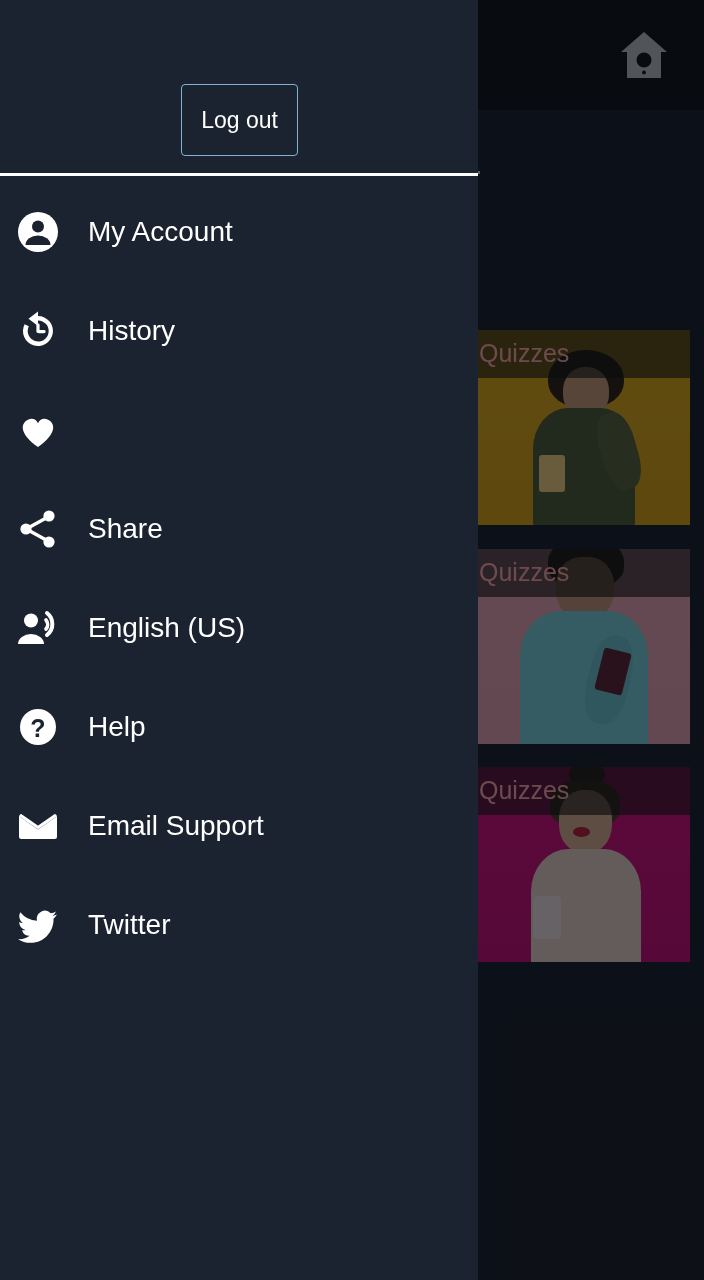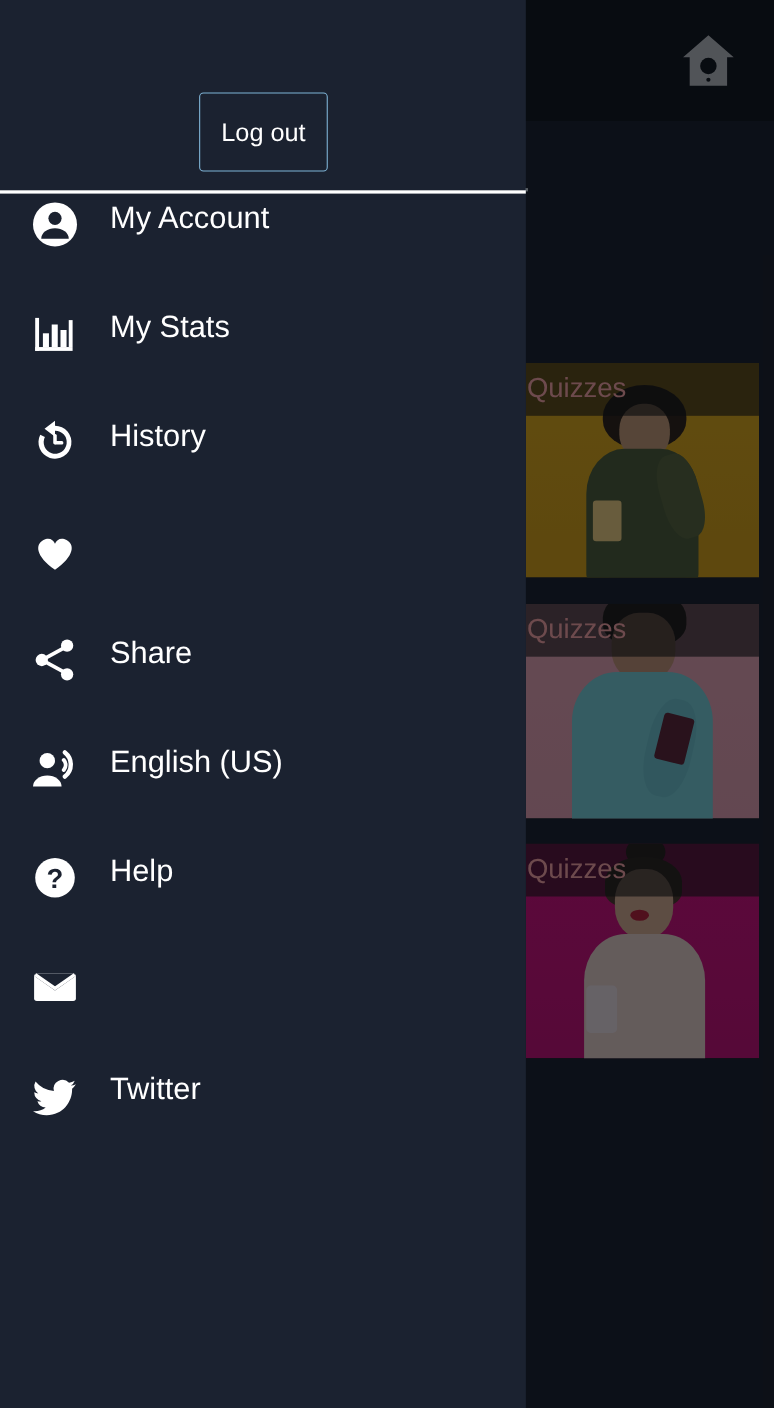--- a/index.html
+++ b/index.html
@@ -122,22 +122,22 @@
     color:#ffffff; font-size:23px; font-family:"Liberation Sans", sans-serif;
     cursor:pointer;
   }
   .header-divider {
     position:absolute; left:0; top:173px; width:478px; height:2.5px;
     background:#ffffff;
   }
 
   .menu { position:absolute; left:0; top:182px; width:478px; }
   .menu-item {
-    position:relative; display:flex; 
-    height:99px; padding-left:28px; cursor:pointer;
+    position:relative; display:flex; align-items:center;
+    height:99px; padding-left:16px; cursor:pointer;
   }
   .mi-icon {
     width:44px; height:44px; flex:0 0 44px;
     display:flex; align-items:center; justify-content:center;
   }
   .mi-icon svg { display:block; }
   .mi-label {
     margin-left:28px; font-size:28px; color:#ffffff; white-space:nowrap;
   }
 </style>
@@ -218,33 +218,20 @@
         <span class="mi-icon">
           <svg viewBox="0 0 44 44" width="44" height="44">
             <circle cx="22" cy="22" r="20" fill="#ffffff"></circle>
             <circle cx="22" cy="16.5" r="6" fill="#1b2230"></circle>
             <path d="M9.5 35 a12.5 9.5 0 0 1 25 0 Z" fill="#1b2230"></path>
           </svg>
         </span>
         <span class="mi-label">My Account</span>
       </div>
 
-      <div class="menu-item">
-        <span class="mi-icon">
-          <svg viewBox="0 0 44 44" width="44" height="44">
-            <rect x="4" y="8" width="3.5" height="30" fill="#ffffff"></rect>
-            <rect x="4" y="34.5" width="34" height="3.5" fill="#ffffff"></rect>
-            <rect x="11" y="22" width="5.5" height="12.5" fill="#ffffff"></rect>
-            <rect x="19" y="14" width="5.5" height="20.5" fill="#ffffff"></rect>
-            <rect x="27" y="19" width="5.5" height="15.5" fill="#ffffff"></rect>
-            <rect x="34.5" y="10" width="3.5" height="24.5" fill="#ffffff"></rect>
-          </svg>
-        </span>
-        <span class="mi-label">My Stats</span>
-      </div>
 
 
       <div class="menu-item">
         <span class="mi-icon">
           <svg viewBox="0 0 44 44" width="44" height="44">
             <path d="M22 7 A15 15 0 1 1 8.6 15.2 L12.8 17.3 A10.5 10.5 0 1 0 22 11.5 L22 17 L12.5 9.8 L22 2.5 Z" fill="#ffffff"></path>
             <rect x="20.4" y="14.5" width="3.2" height="9.5" rx="1.4" fill="#ffffff"></rect>
             <rect x="21.6" y="21" width="8" height="3.2" rx="1.4" fill="#ffffff"></rect>
           </svg>
         </span>
@@ -295,20 +282,21 @@
       </div>
 
       <div class="menu-item">
         <span class="mi-icon">
           <svg viewBox="0 0 44 44" width="44" height="44">
             <rect x="3" y="10" width="38" height="25" rx="2.5" fill="#ffffff"></rect>
             <path d="M3.5 12.5 L22 25.5 L40.5 12.5 L40.5 10 L3.5 10 Z" fill="#1b2230"></path>
             <path d="M4 11 L22 23.5 L40 11" stroke="#ffffff" stroke-width="3.2" fill="none" stroke-linejoin="round"></path>
           </svg>
         </span>
+        <span class="mi-label">Email Support</span>
       </div>
 
       <div class="menu-item">
         <span class="mi-icon">
           <svg viewBox="0 0 44 44" width="44" height="44">
             <path d="M41 11.6 c-1.45.65-3 1.08-4.64 1.28 a8.1 8.1 0 0 0 3.56-4.48 a16.2 16.2 0 0 1-5.14 1.96 a8.1 8.1 0 0 0-13.8 7.38 A23 23 0 0 1 4.3 9.2 a8.1 8.1 0 0 0 2.5 10.8 a8 8 0 0 1-3.66-1.01 v.1 a8.1 8.1 0 0 0 6.5 7.94 a8.2 8.2 0 0 1-3.65.14 a8.1 8.1 0 0 0 7.57 5.62 A16.3 16.3 0 0 1 2 36.2 a23 23 0 0 0 12.45 3.65 c14.94 0 23.1-12.37 23.1-23.1 l-.02-1.05 A16.5 16.5 0 0 0 41 11.6 Z" fill="#ffffff"></path>
           </svg>
         </span>
         <span class="mi-label">Twitter</span>
       </div>

